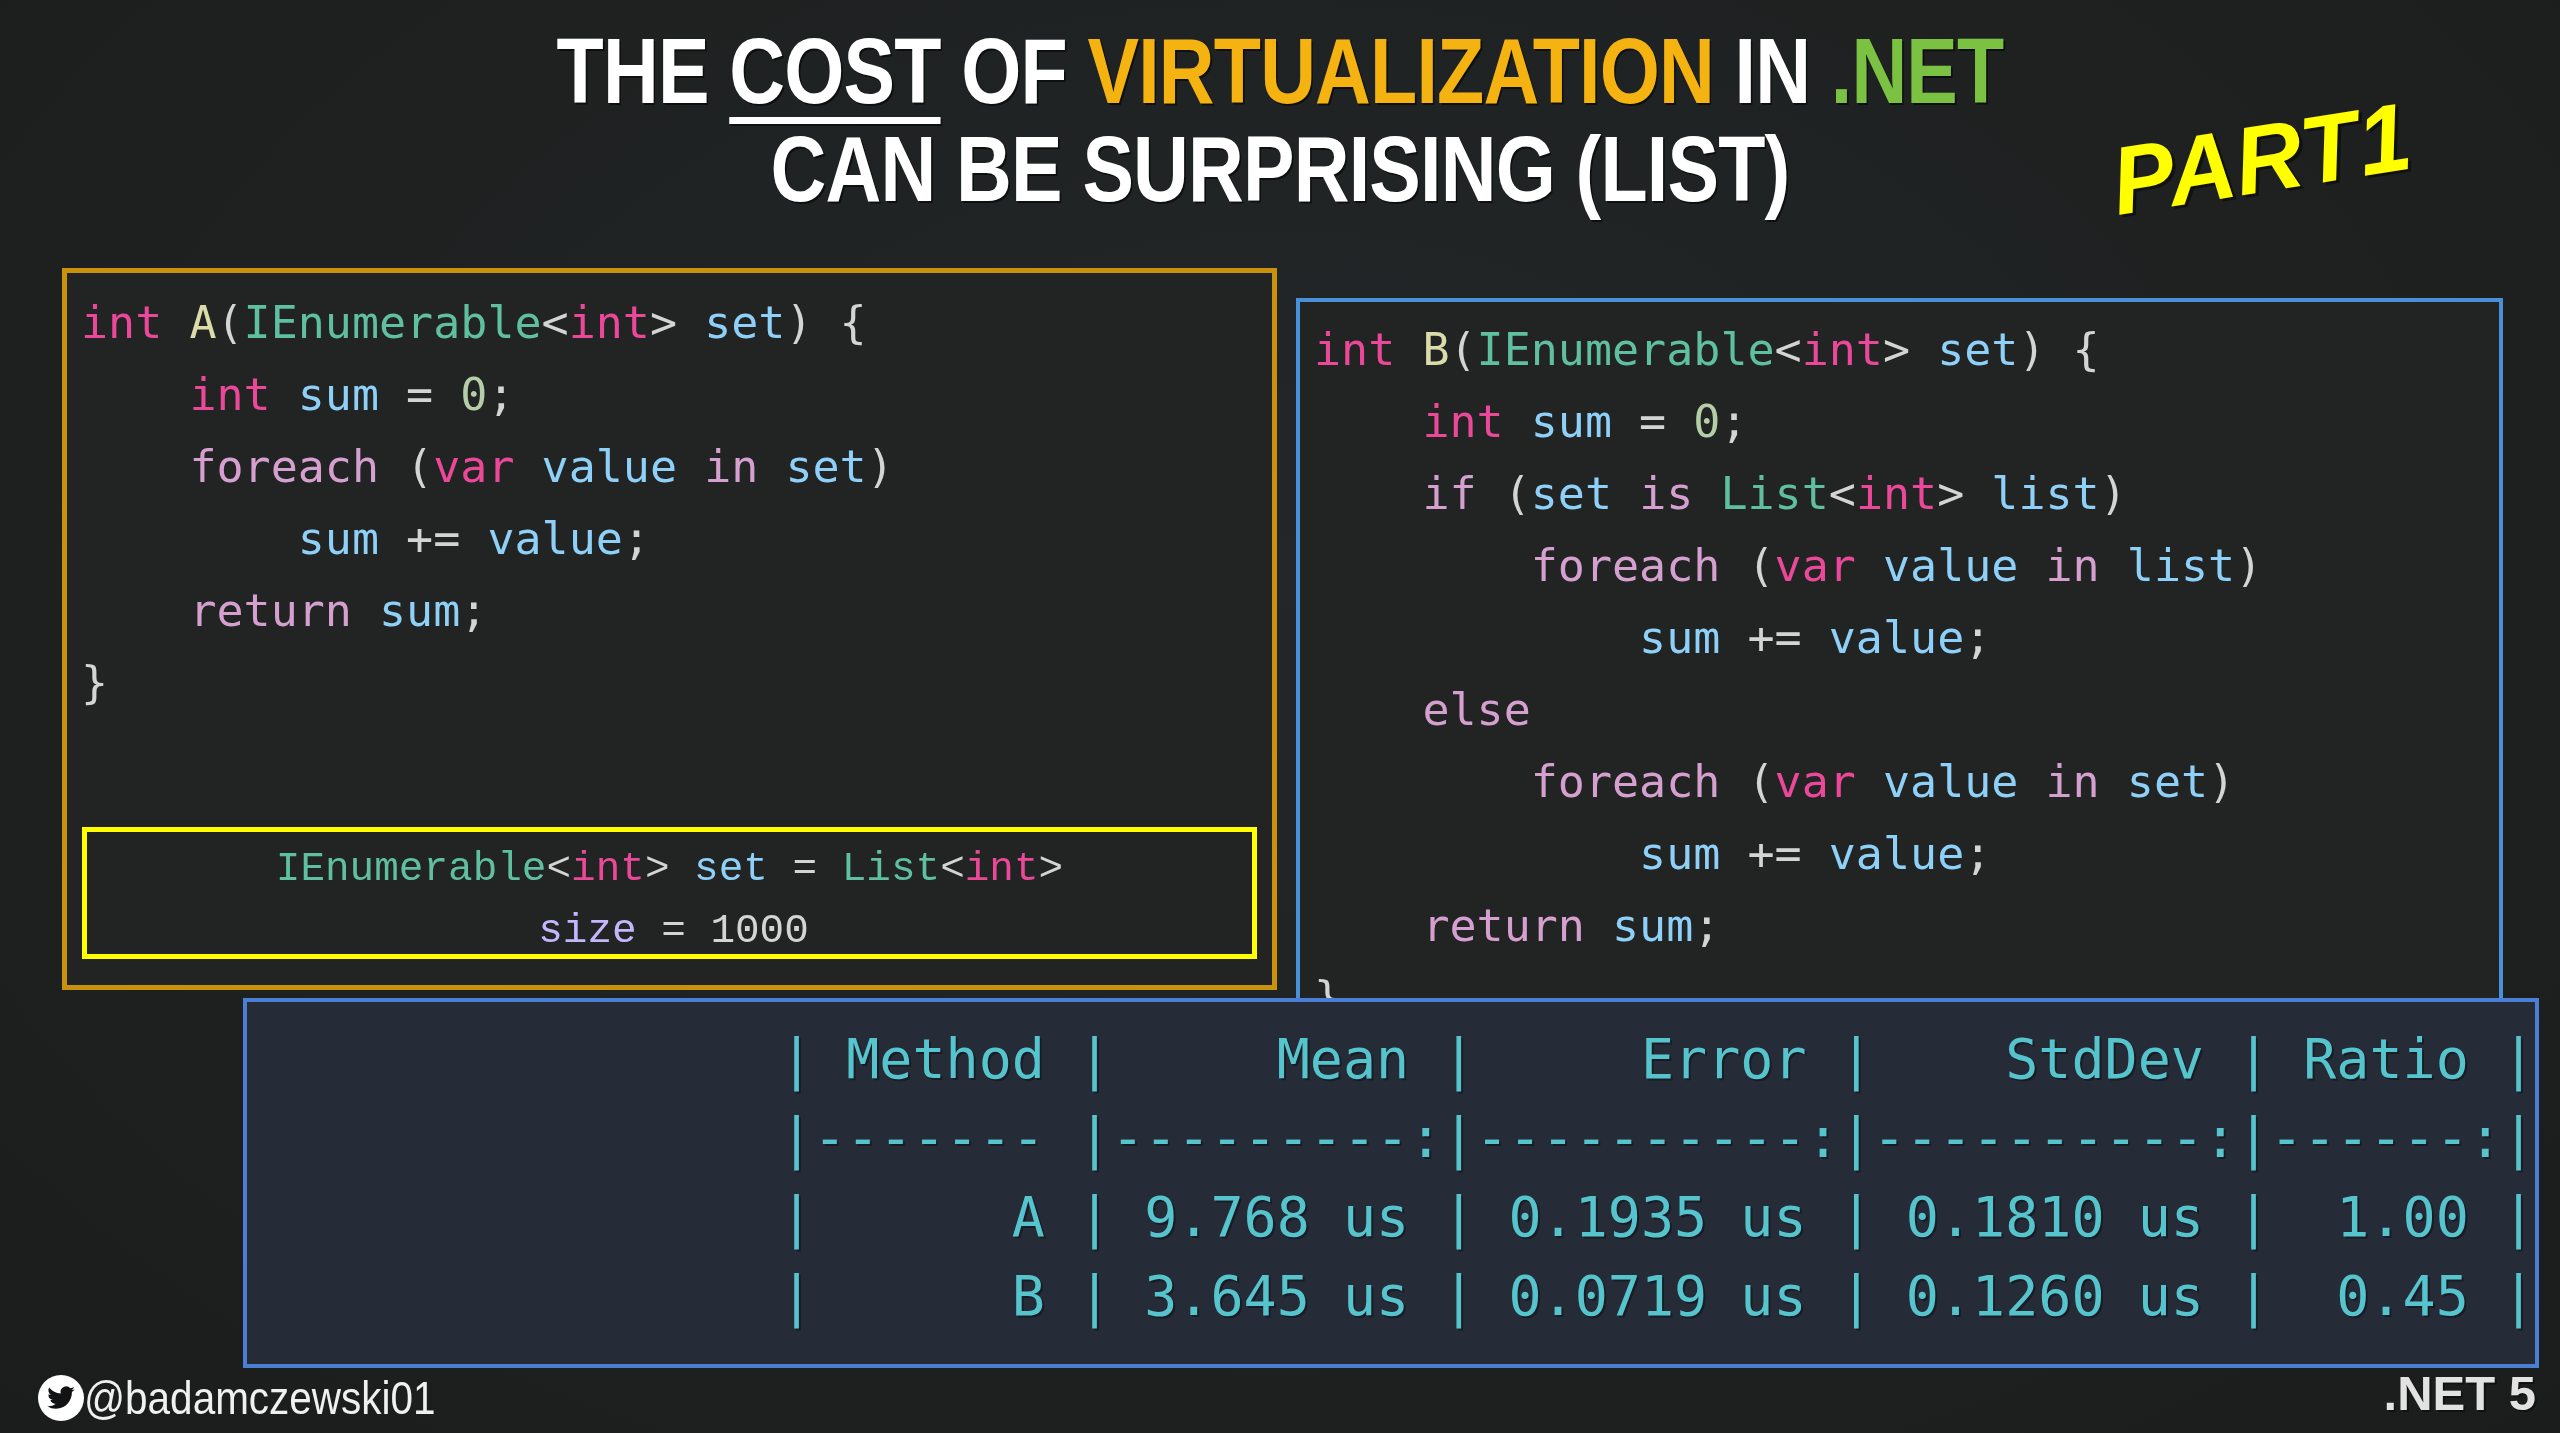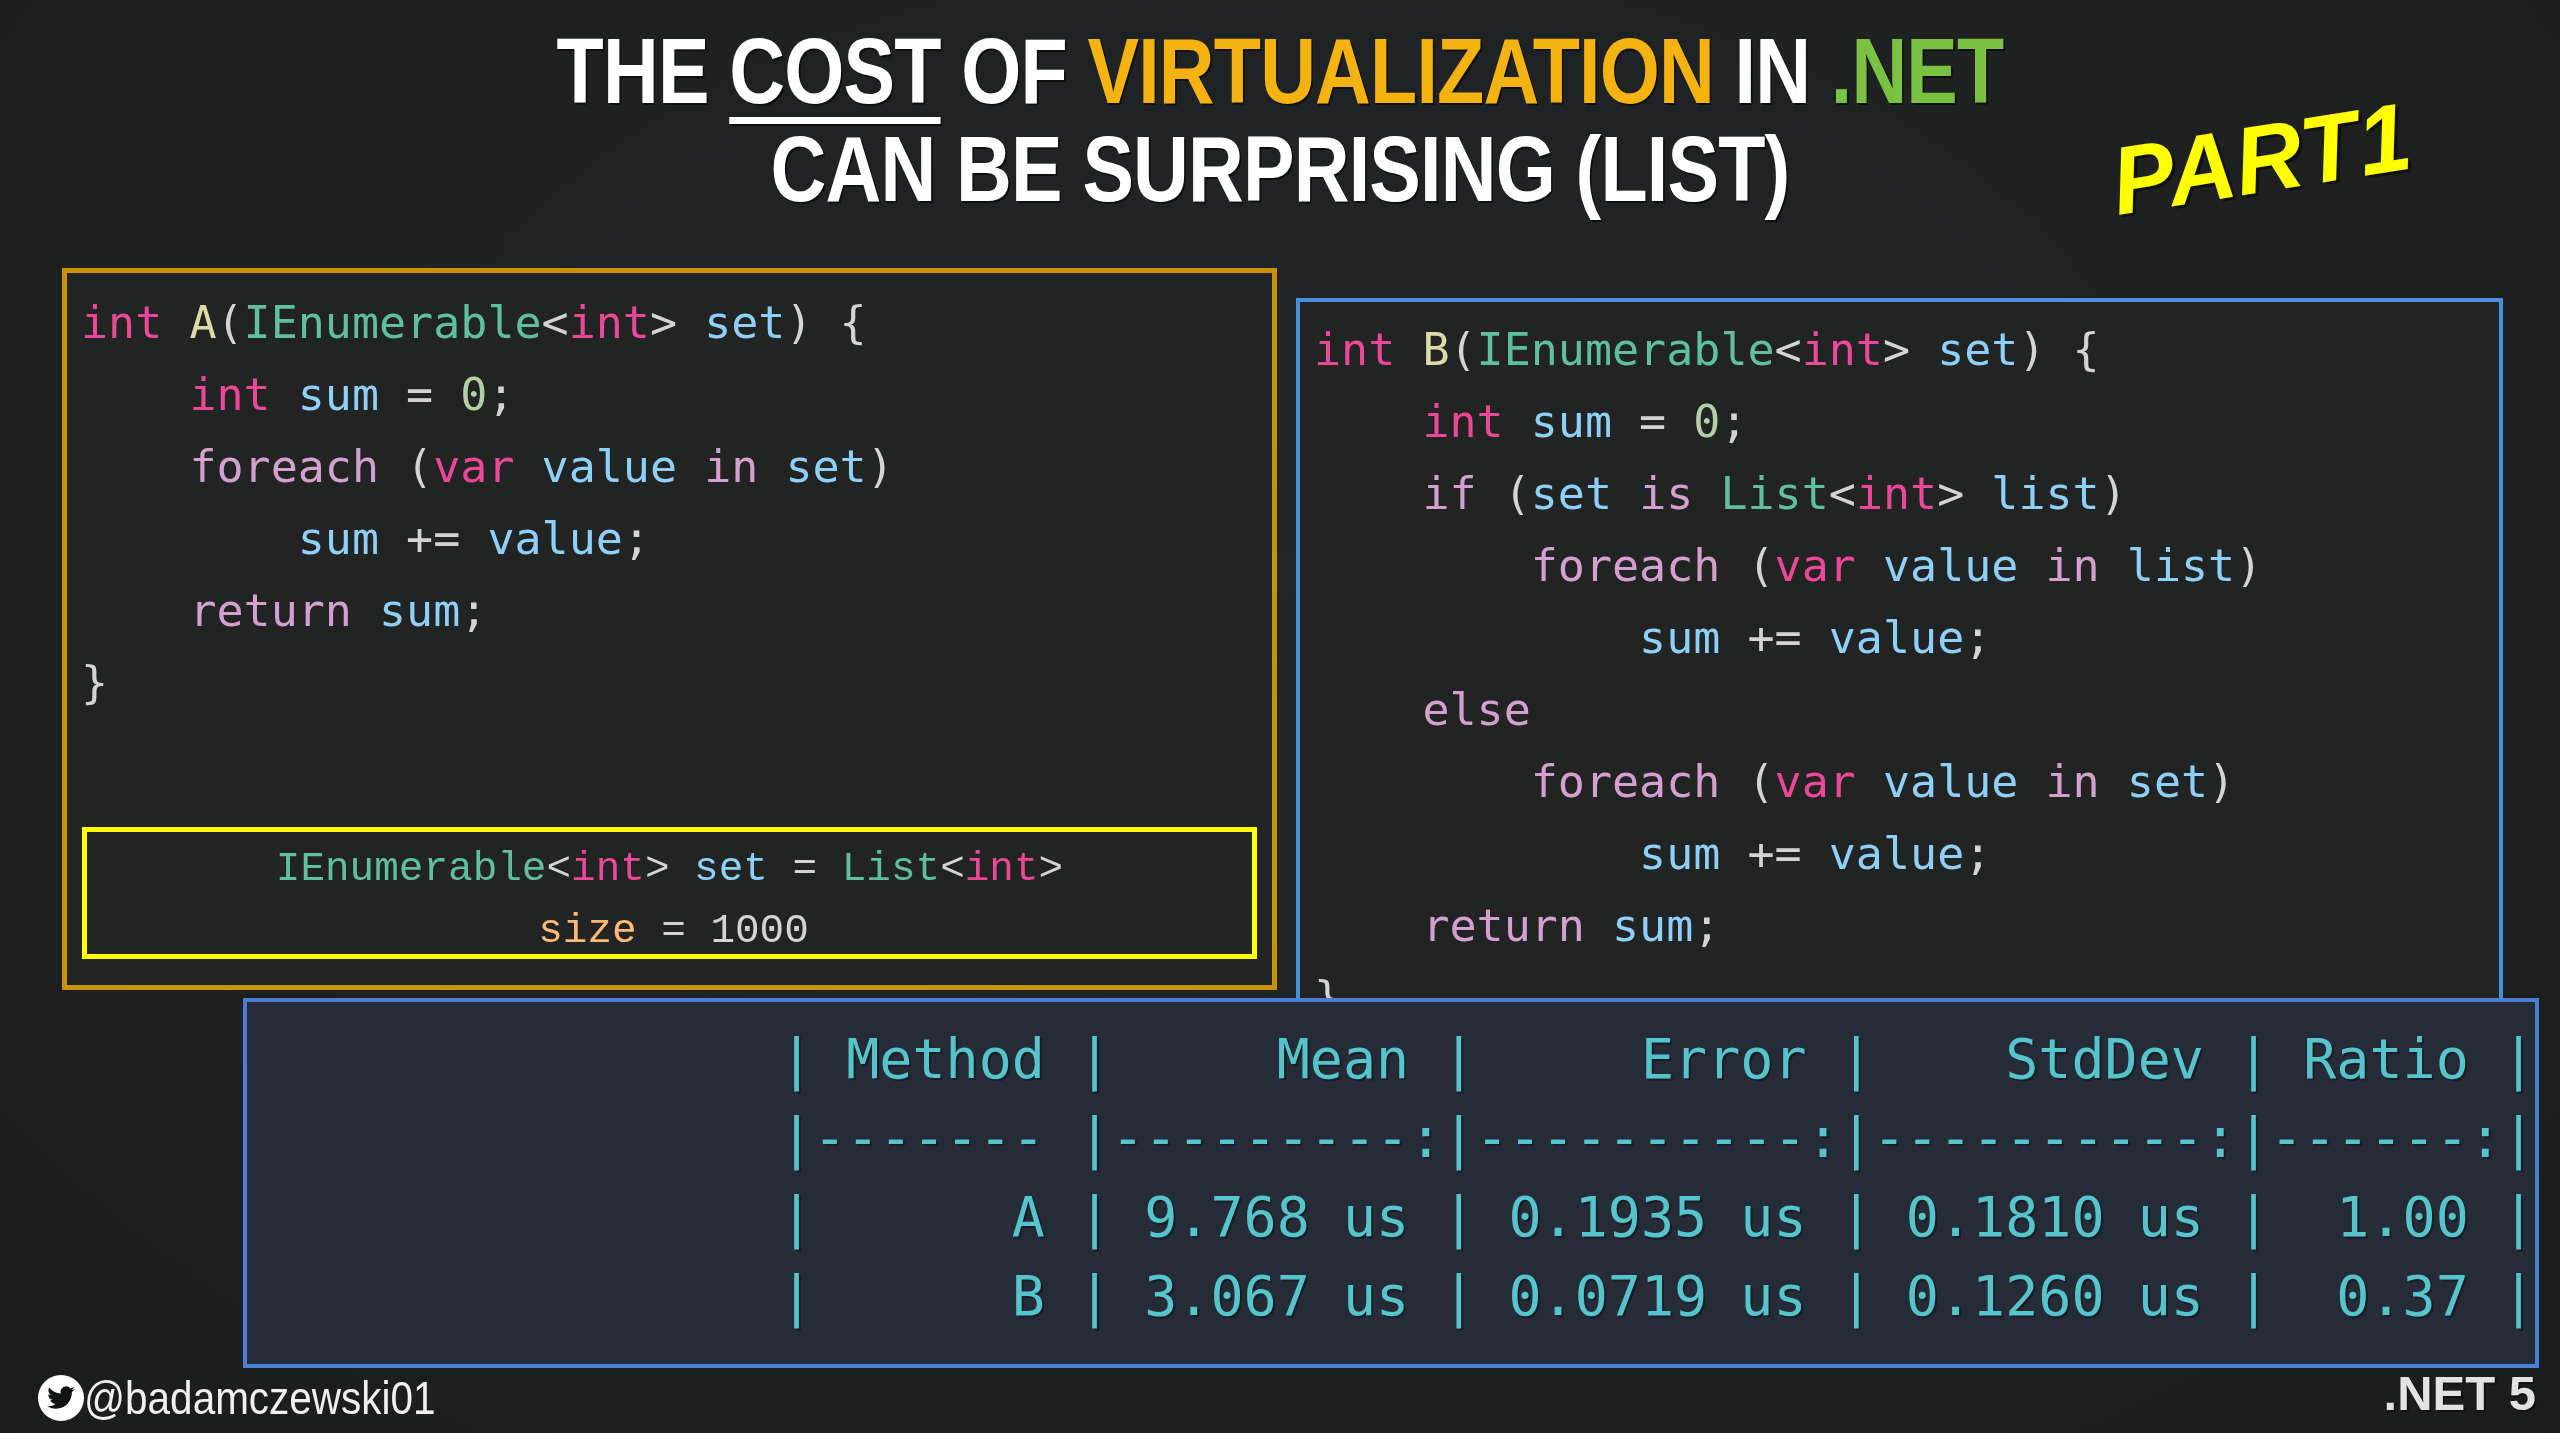--- a/index.html
+++ b/index.html
@@ -106,21 +106,21 @@
     box-sizing: border-box;
     border: 5px solid #ffff00;
     background: #212423;
     font-family: Liberation Mono, monospace;
     font-size: 41px;
     line-height: 62px;
     text-align: center;
     padding-top: 6px;
     white-space: pre;
   }
-  .cfg-yellow { color: #fdba74; margin-left: 8px; }
+  .cfg-yellow { color: #c4b5fd; margin-left: 8px; }
 
   
   #bench-panel {
     position: absolute;
     left: 243px;
     top: 998px;
     width: 2296px;
     height: 370px;
     box-sizing: border-box;
     border: 4px solid #4a7fd4;
@@ -184,21 +184,21 @@
   </div>
 
   <div id="part-badge">PART1</div>
 
   <div class="code-panel" id="panel-left"><span class="code-line"><span class="prim">int</span><span class="punct"> </span><span class="method">A</span><span class="punct">(</span><span class="type">IEnumerable</span><span class="punct">&lt;</span><span class="prim">int</span><span class="punct">&gt; </span><span class="ident">set</span><span class="punct">) {</span></span><span class="code-line"><span class="punct">    </span><span class="prim">int</span><span class="punct"> </span><span class="ident">sum</span><span class="punct"> = </span><span class="num">0</span><span class="punct">;</span></span><span class="code-line"><span class="punct">    </span><span class="kw">foreach</span><span class="punct"> (</span><span class="prim">var</span><span class="punct"> </span><span class="ident">value</span><span class="punct"> </span><span class="kw">in</span><span class="punct"> </span><span class="ident">set</span><span class="punct">)</span></span><span class="code-line"><span class="punct">        </span><span class="ident">sum</span><span class="punct"> += </span><span class="ident">value</span><span class="punct">;</span></span><span class="code-line"><span class="punct">    </span><span class="kw">return</span><span class="punct"> </span><span class="ident">sum</span><span class="punct">;</span></span><span class="code-line"><span class="punct">}</span></span></div>
 
   <div class="code-panel" id="panel-right"><span class="code-line"><span class="prim">int</span><span class="punct"> </span><span class="method">B</span><span class="punct">(</span><span class="type">IEnumerable</span><span class="punct">&lt;</span><span class="prim">int</span><span class="punct">&gt; </span><span class="ident">set</span><span class="punct">) {</span></span><span class="code-line"><span class="punct">    </span><span class="prim">int</span><span class="punct"> </span><span class="ident">sum</span><span class="punct"> = </span><span class="num">0</span><span class="punct">;</span></span><span class="code-line"><span class="punct">    </span><span class="kw">if</span><span class="punct"> (</span><span class="ident">set</span><span class="punct"> </span><span class="kw">is</span><span class="punct"> </span><span class="type">List</span><span class="punct">&lt;</span><span class="prim">int</span><span class="punct">&gt; </span><span class="ident">list</span><span class="punct">)</span></span><span class="code-line"><span class="punct">        </span><span class="kw">foreach</span><span class="punct"> (</span><span class="prim">var</span><span class="punct"> </span><span class="ident">value</span><span class="punct"> </span><span class="kw">in</span><span class="punct"> </span><span class="ident">list</span><span class="punct">)</span></span><span class="code-line"><span class="punct">            </span><span class="ident">sum</span><span class="punct"> += </span><span class="ident">value</span><span class="punct">;</span></span><span class="code-line"><span class="punct">    </span><span class="kw">else</span></span><span class="code-line"><span class="punct">        </span><span class="kw">foreach</span><span class="punct"> (</span><span class="prim">var</span><span class="punct"> </span><span class="ident">value</span><span class="punct"> </span><span class="kw">in</span><span class="punct"> </span><span class="ident">set</span><span class="punct">)</span></span><span class="code-line"><span class="punct">            </span><span class="ident">sum</span><span class="punct"> += </span><span class="ident">value</span><span class="punct">;</span></span><span class="code-line"><span class="punct">    </span><span class="kw">return</span><span class="punct"> </span><span class="ident">sum</span><span class="punct">;</span></span><span class="code-line"><span class="punct">}</span></span></div>
 
   <div id="config-box"><span class="code-line cfg-line" style="height: 62px;"><span class="type">IEnumerable</span><span class="punct">&lt;</span><span class="prim">int</span><span class="punct">&gt; </span><span class="ident">set</span><span class="punct"> = </span><span class="type">List</span><span class="punct">&lt;</span><span class="prim">int</span><span class="punct">&gt;</span></span><span class="code-line cfg-line" style="height: 62px;"><span class="cfg-yellow">size</span><span class="punct"> = </span><span class="punct">1000</span></span></div>
 
-  <div id="bench-panel"><span class="bench-line">| Method |     Mean |     Error |    StdDev | Ratio |</span><span class="bench-line">|------- |---------:|----------:|----------:|------:|</span><span class="bench-line">|      A | 9.768 us | 0.1935 us | 0.1810 us |  1.00 |</span><span class="bench-line">|      B | 3.067 us | 0.0719 us | 0.1260 us |  0.37 |</span></div>
+  <div id="bench-panel"><span class="bench-line">| Method |     Mean |     Error |    StdDev | Ratio |</span><span class="bench-line">|------- |---------:|----------:|----------:|------:|</span><span class="bench-line">|      A | 9.768 us | 0.1935 us | 0.1810 us |  1.00 |</span><span class="bench-line">|      B | 3.645 us | 0.0719 us | 0.1260 us |  0.45 |</span></div>
 
   <div id="footer-handle">
     <span id="twitter-icon">
       <svg viewBox="0 0 24 24" aria-hidden="true">
           <path fill="#111315" d="M23 4.9a9 9 0 0 1-2.6.7 4.5 4.5 0 0 0 2-2.5 9 9 0 0 1-2.9 1.1 4.5 4.5 0 0 0-7.7 4.1A12.8 12.8 0 0 1 2.5 3.6a4.5 4.5 0 0 0 1.4 6 4.5 4.5 0 0 1-2-.6v.1a4.5 4.5 0 0 0 3.6 4.4 4.5 4.5 0 0 1-2 .1 4.5 4.5 0 0 0 4.2 3.1A9 9 0 0 1 1 18.6a12.8 12.8 0 0 0 6.9 2c8.3 0 12.8-6.9 12.8-12.8v-.6A9.2 9.2 0 0 0 23 4.9z"></path>
         </svg>
     </span>
     <span id="handle-text">@badamczewski01</span>
   </div>
 

